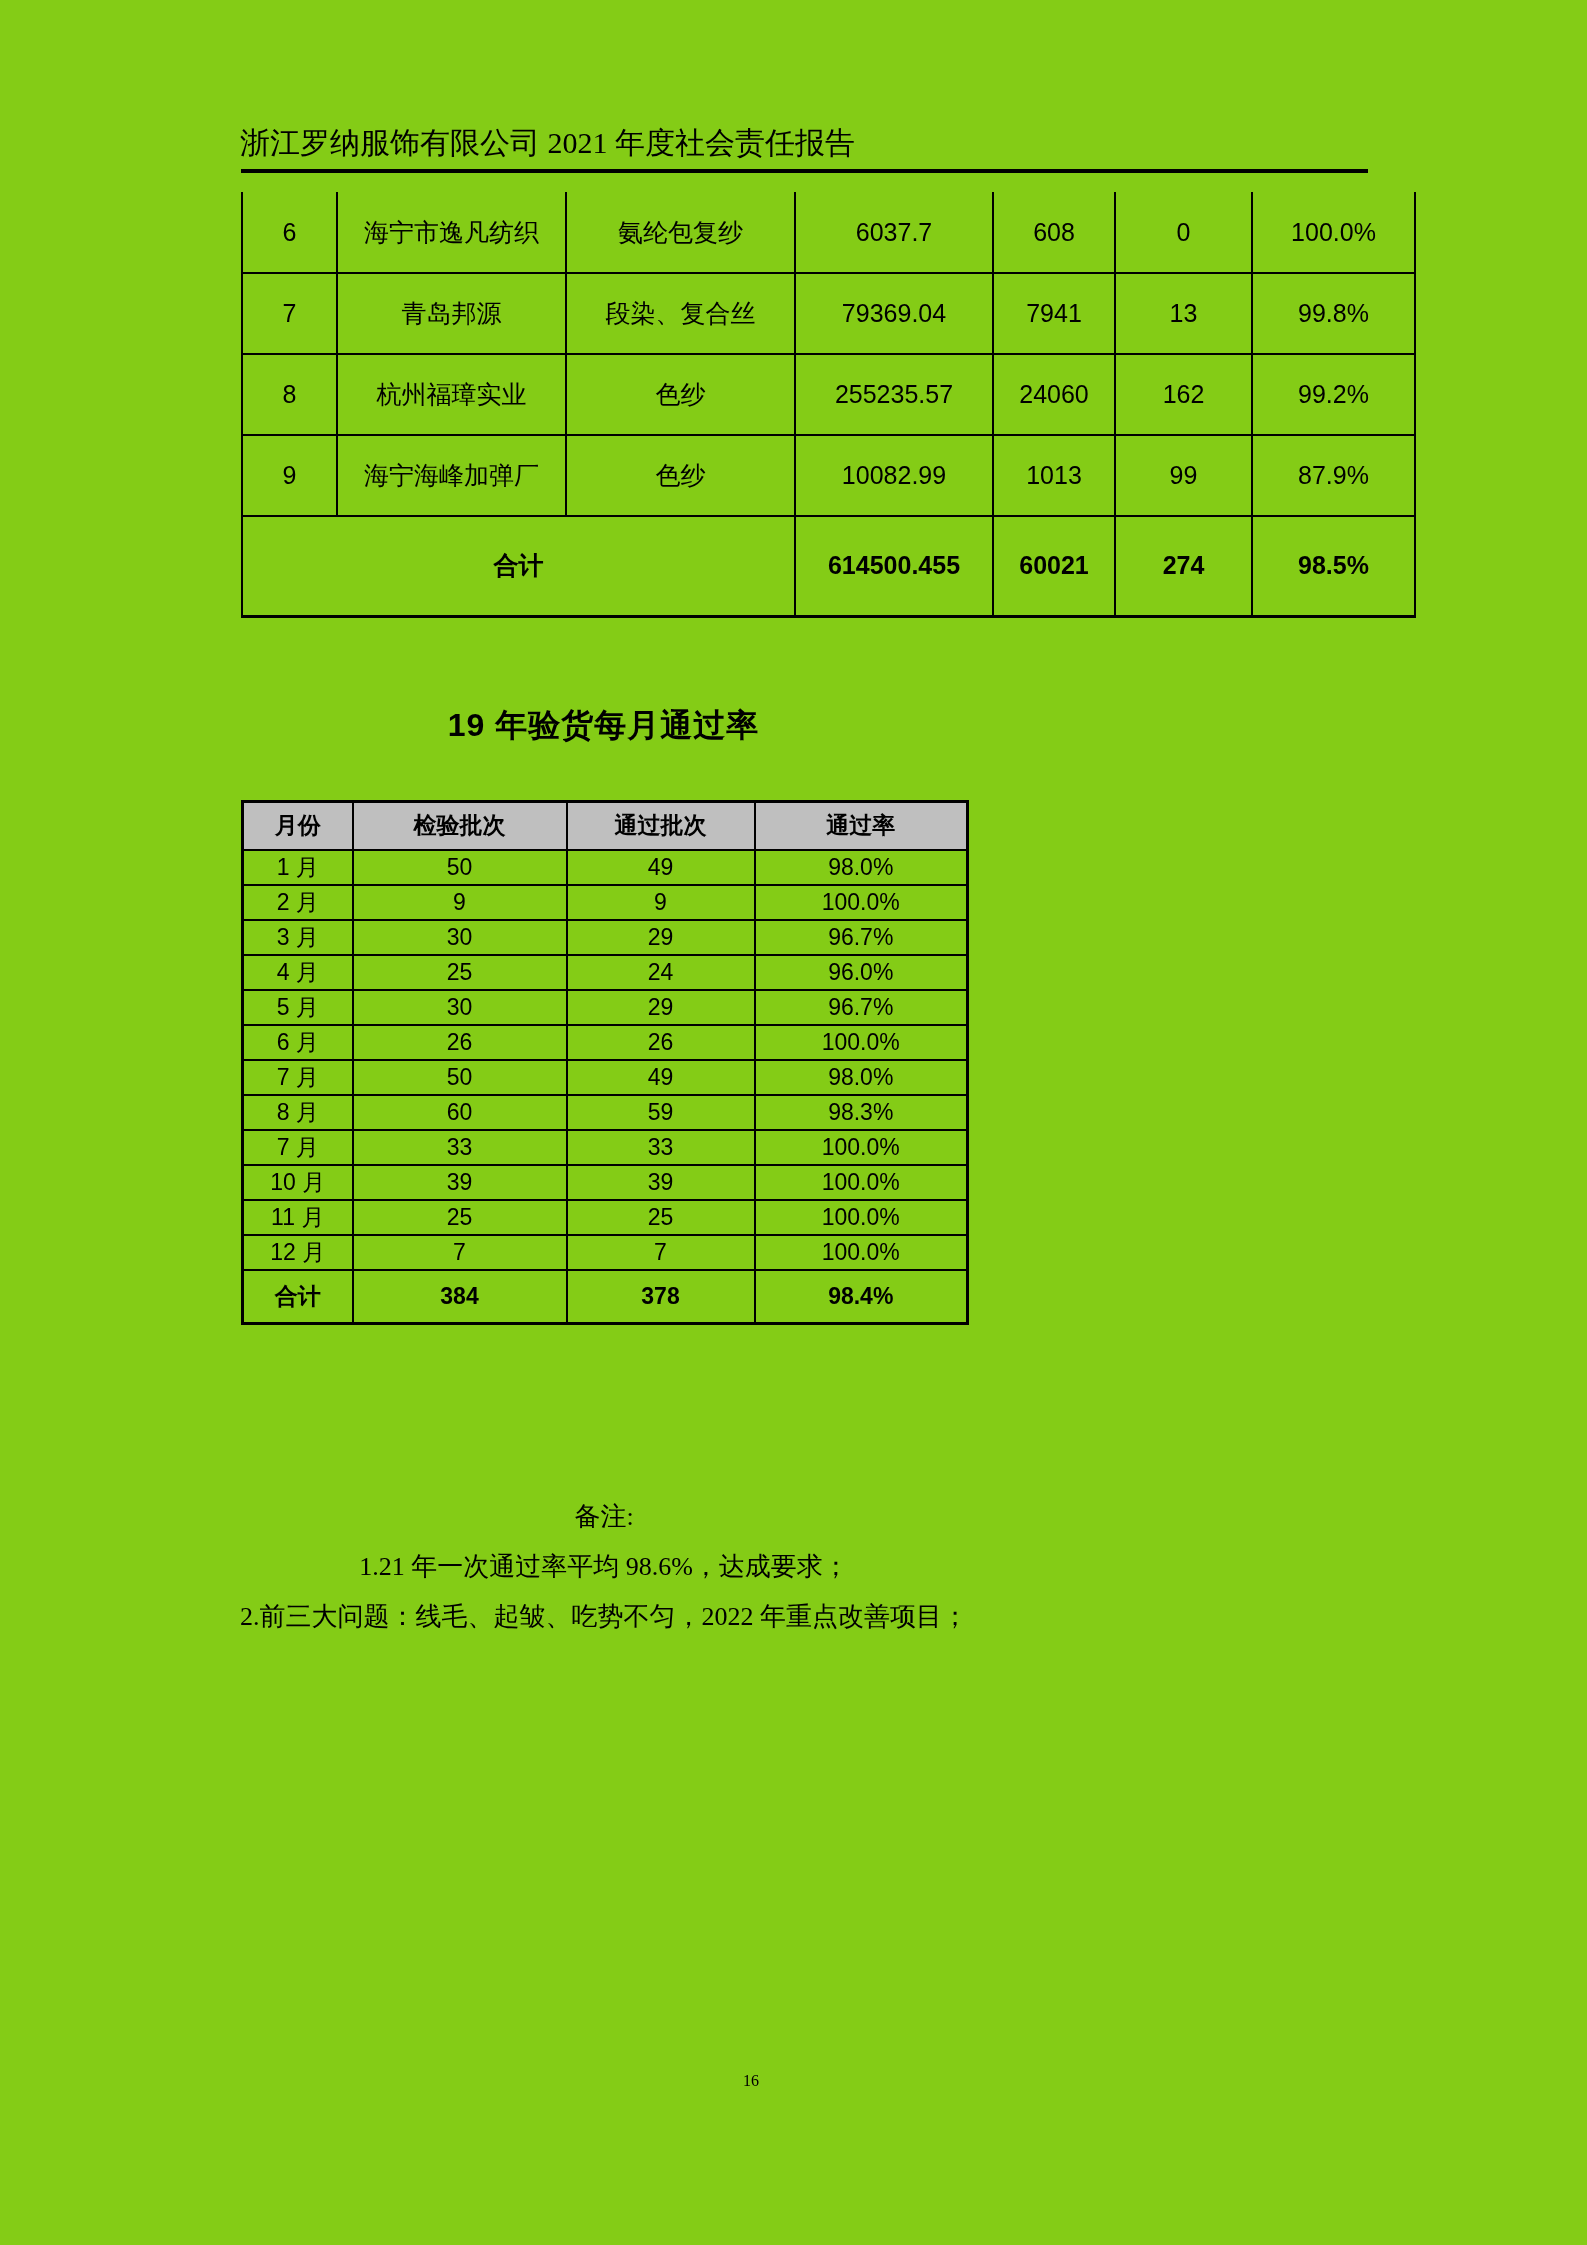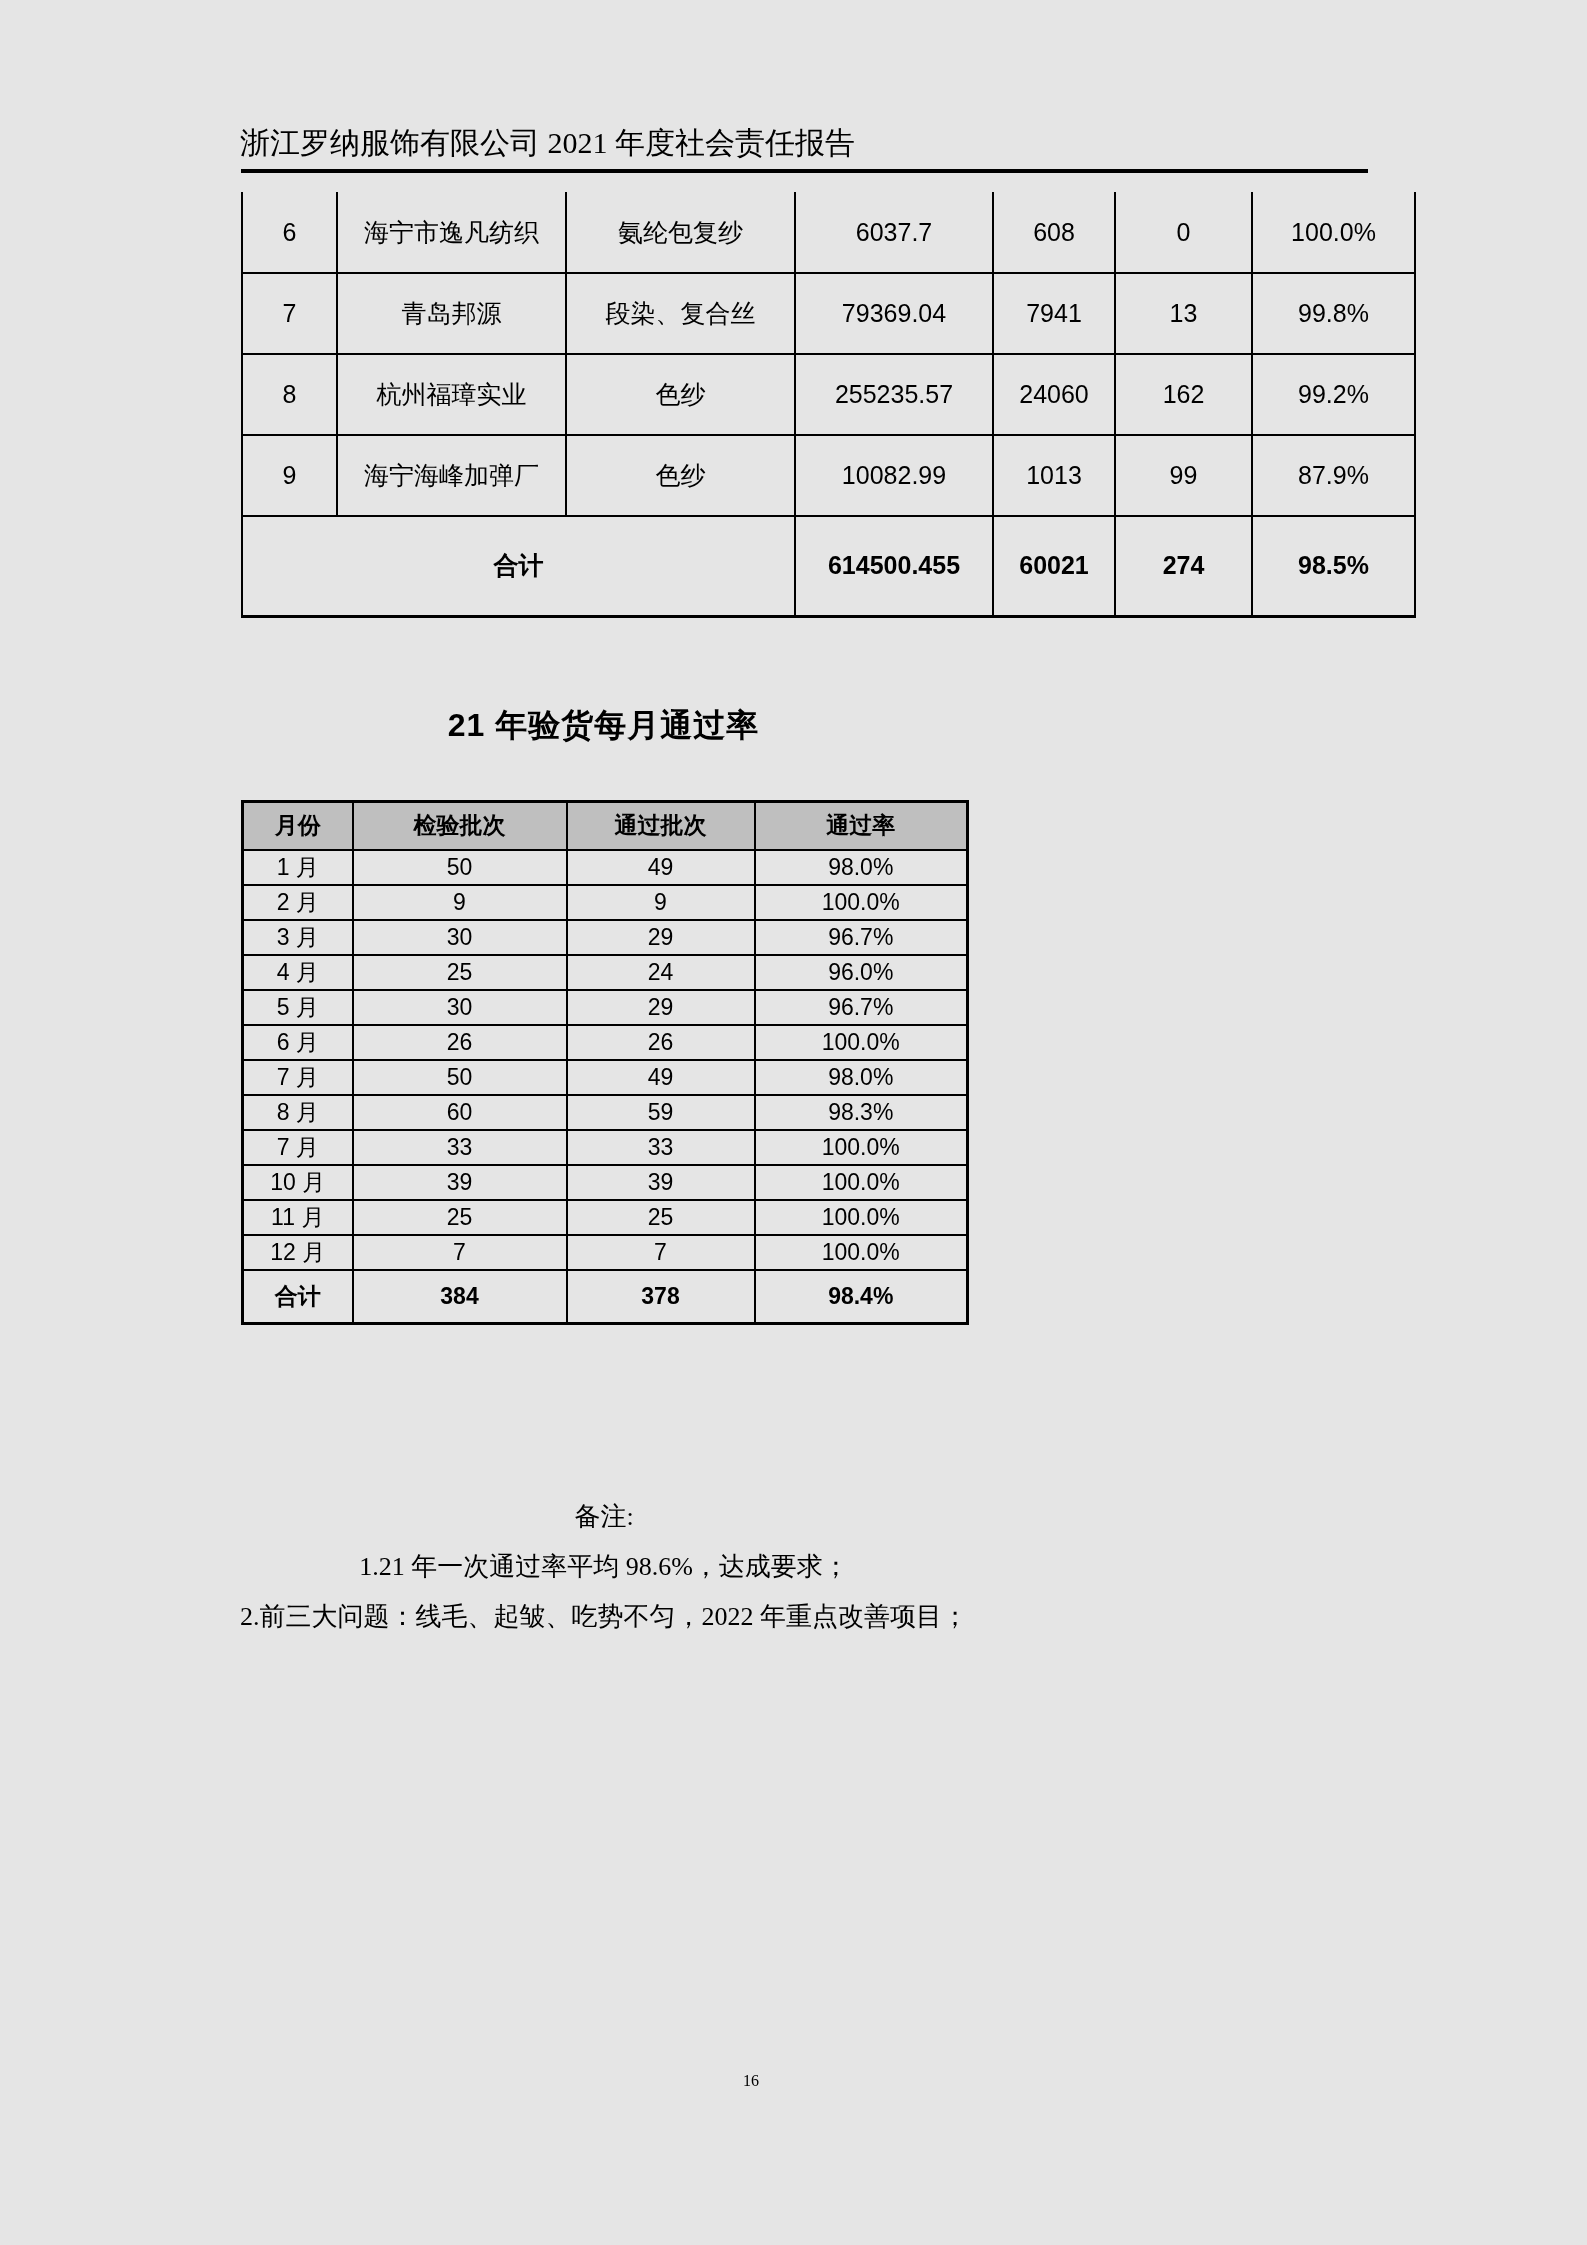--- a/index.html
+++ b/index.html
@@ -1,21 +1,21 @@
 <!DOCTYPE html>
 <html style="--header-bg: #bfbfbf; --text: #000000;"><head>
 <meta charset="utf-8">
 <style>
   html,body { margin:0; padding:0; background:#888; }
   .page {
     position: relative;
     width: 1587px;
     height: 2245px;
     margin: 0 auto;
-    background: #e5e5e5;
+    background: #84cc16;
     font-family: "Liberation Sans", "DejaVu Sans", sans-serif;
     color: var(--text, #000);
     overflow: hidden;
   }
 
   
   .doc-header-title {
     position: absolute;
     left: 240px;
     top: 124px;
@@ -157,21 +157,21 @@
       <tr class="total-row">
         <td colspan="3">合计</td>
         <td>614500.455</td>
         <td>60021</td>
         <td>274</td>
         <td>98.5%</td>
       </tr>
     </tbody>
   </table>
 
-  <div class="monthly-title">21 年验货每月通过率</div>
+  <div class="monthly-title">19 年验货每月通过率</div>
 
   <table class="monthly-table">
     <colgroup>
       <col style="width:110px">
         <col style="width:214px">
         <col style="width:188px">
         <col style="width:213px">
     </colgroup>
     <thead>
       <tr>

